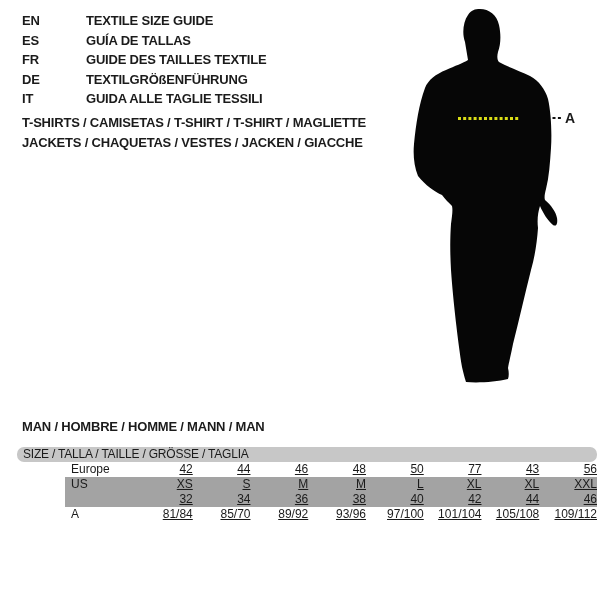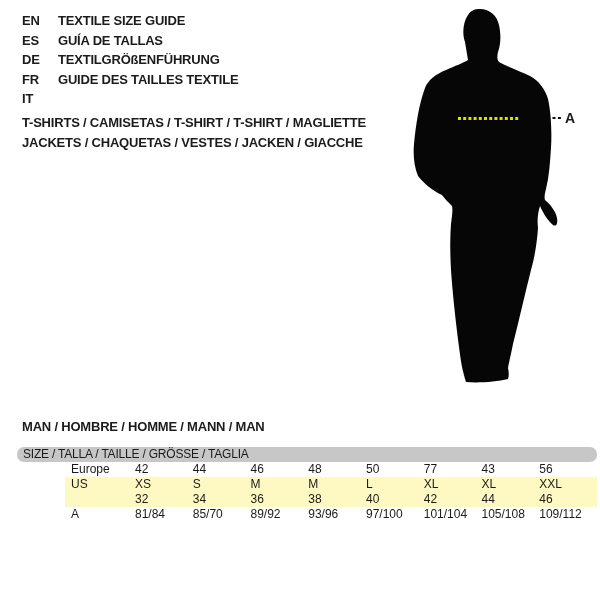--- a/index.html
+++ b/index.html
@@ -2,63 +2,64 @@
 <html><head>
 <meta charset="utf-8">
 <style>
   html,body{margin:0;padding:0;background:#fff;}
   .page{
     position:relative;width:600px;height:600px;background:#ffffff;
     font-family:"Liberation Sans", sans-serif;color:#1b1b1b;overflow:hidden;
   }
   
   .lang-list{position:absolute;left:22px;top:11px;}
-  .lang-row{display:flex;line-height:19.5px;font-size:13px;font-weight:bold;letter-spacing:-0.2px;}
+  .lang-row{display:flex;line-height:19.5px;font-size:13px;font-weight:bold;letter-spacing:-0.2px;gap:28px;}
   .lang-code{width:36px;}
   
   .categories{position:absolute;left:22px;top:113px;font-size:13px;font-weight:bold;line-height:20px;letter-spacing:-0.2px;}
   
   .figure{position:absolute;left:395px;top:0;width:205px;height:400px;}
   .measure-label{position:absolute;left:565px;top:110px;font-size:14px;font-weight:bold;}
   
   .man-label{position:absolute;left:22px;top:419px;font-size:13px;font-weight:bold;letter-spacing:-0.2px;}
   
   .size-table{position:absolute;left:17px;top:447px;width:580px;font-size:12px;}
   .st-header{background:#c7c7c7;height:15px;line-height:15px;padding-left:6px;letter-spacing:-0.2px;border-radius:7px;}
   .st-row{display:flex;height:15px;line-height:15px;margin-left:48px;}
-  .st-row.striped{background:#fef9c3;}
+  .st-row.striped{background:#a3a3a3;}
   .st-label{width:64px;padding-left:6px;}
-  .st-cell{flex:1;text-align:left;}
+  .st-cell{flex:1;text-align:right;text-decoration:underline;}
   
   .footnote{position:absolute;left:22px;top:548px;font-size:13px;font-weight:bold;letter-spacing:-0.2px;}
 </style>
 </head>
 <body>
 
 <div class="page">
 
   <div class="lang-list">
     <div class="lang-row">
       <span class="lang-code">EN</span>
       <span class="lang-label">TEXTILE SIZE GUIDE</span>
     </div>
     <div class="lang-row">
       <span class="lang-code">ES</span>
       <span class="lang-label">GUÍA DE TALLAS</span>
     </div>
     <div class="lang-row">
+      <span class="lang-code">FR</span>
+      <span class="lang-label">GUIDE DES TAILLES TEXTILE</span>
+    </div>
+    <div class="lang-row">
       <span class="lang-code">DE</span>
       <span class="lang-label">TEXTILGRÖßENFÜHRUNG</span>
     </div>
     <div class="lang-row">
-      <span class="lang-code">FR</span>
-      <span class="lang-label">GUIDE DES TAILLES TEXTILE</span>
-    </div>
-    <div class="lang-row">
       <span class="lang-code">IT</span>
+      <span class="lang-label">GUIDA ALLE TAGLIE TESSILI</span>
     </div>
   </div>
 
   <div class="categories">
     <div>T-SHIRTS / CAMISETAS / T-SHIRT / T-SHIRT / MAGLIETTE</div>
     <div>JACKETS / CHAQUETAS / VESTES / JACKEN / GIACCHE</div>
   </div>
 
   <svg class="figure" viewBox="395 0 205 400">
     <path fill="#060606" d="

